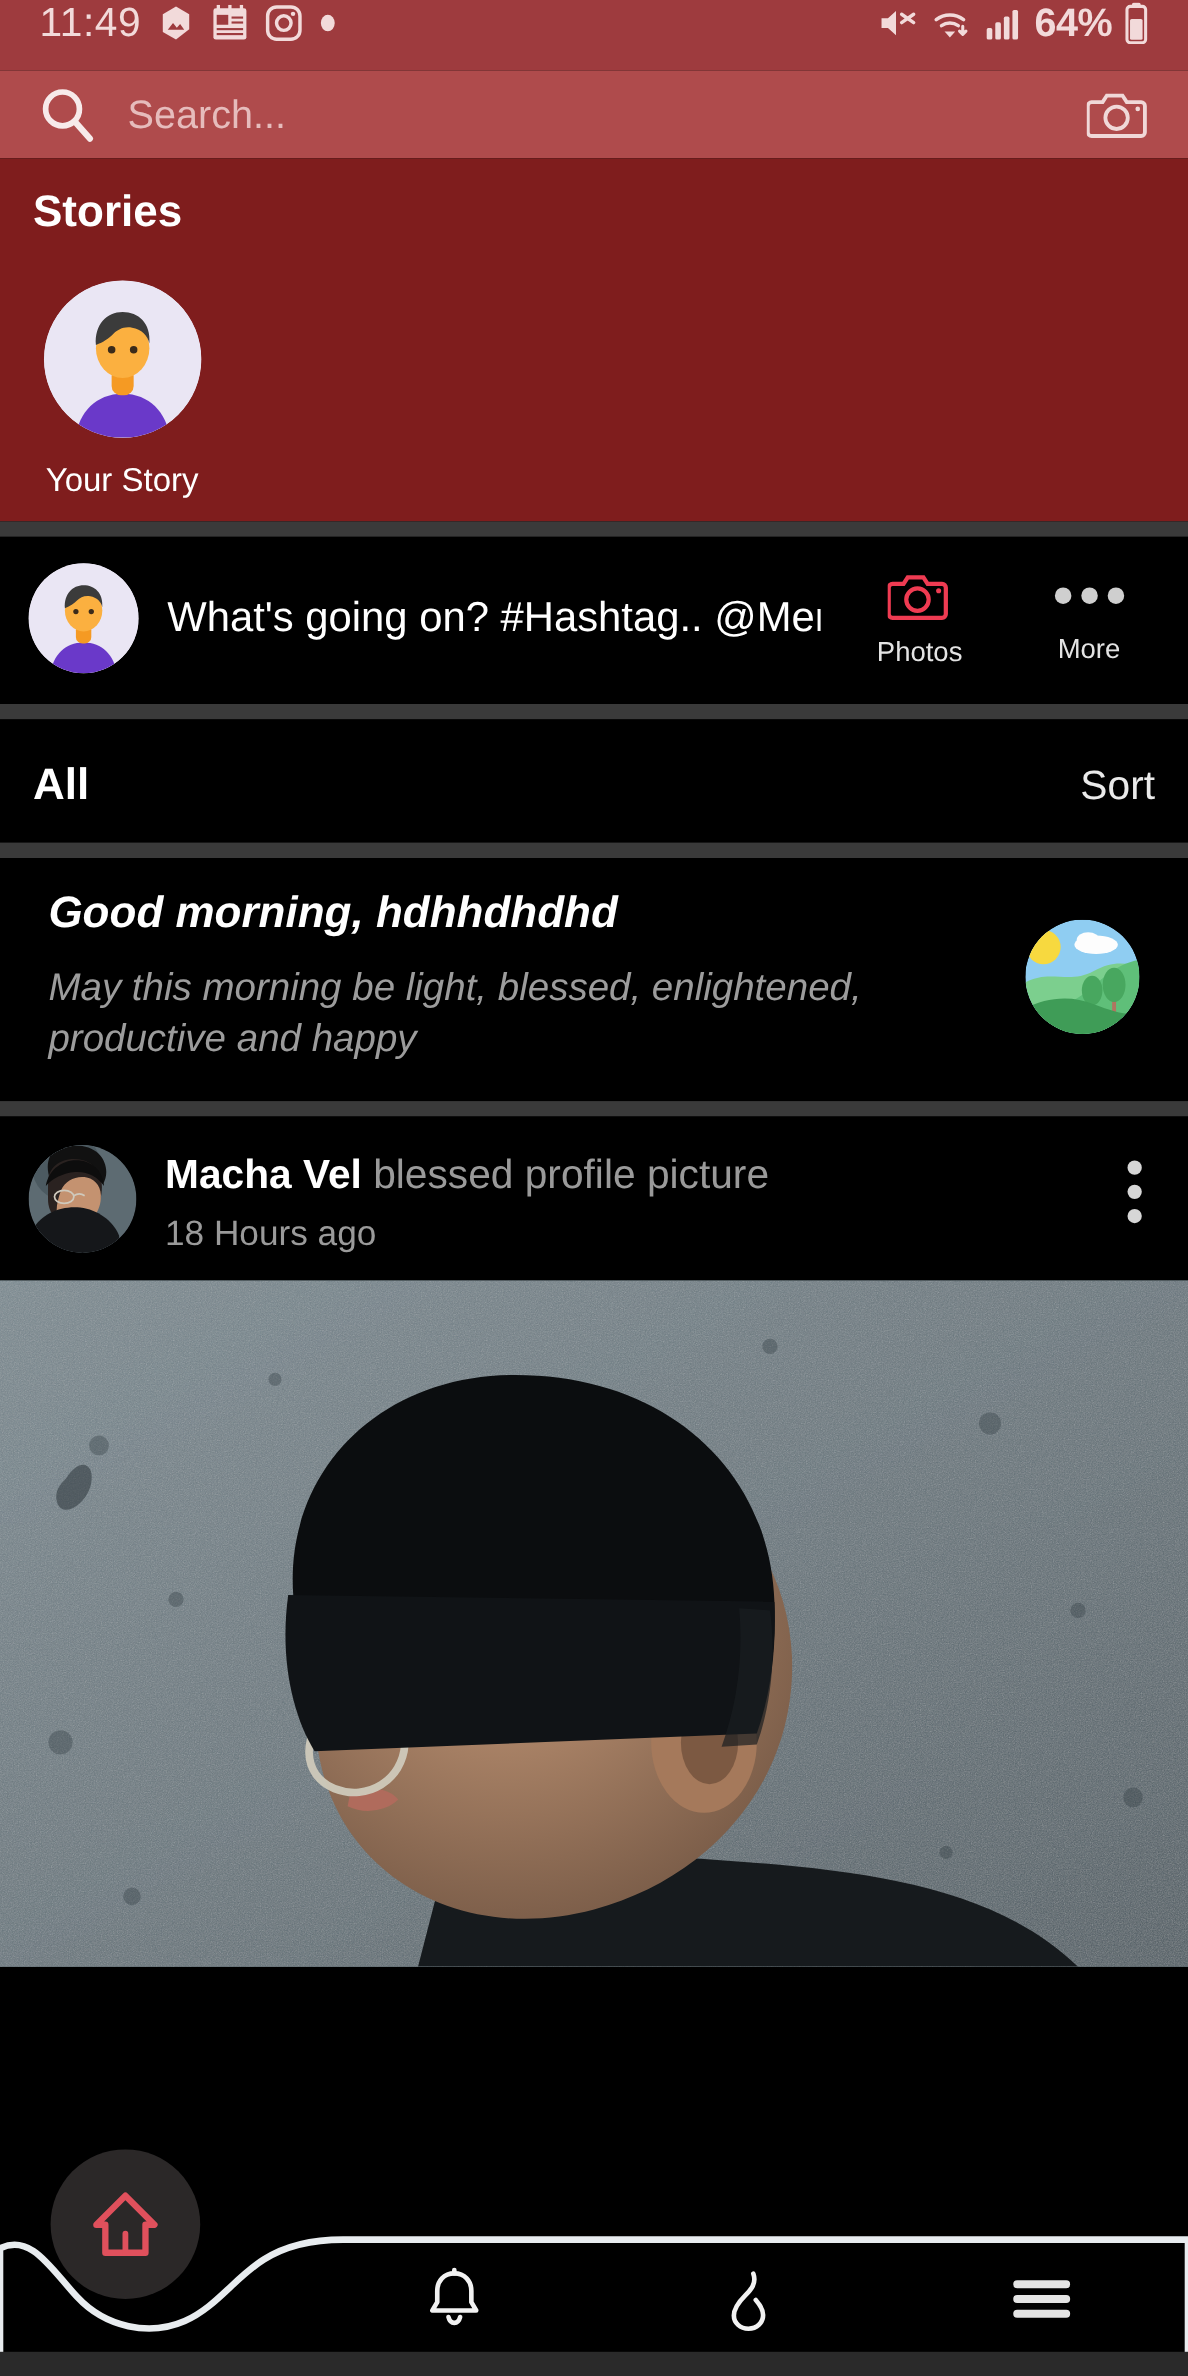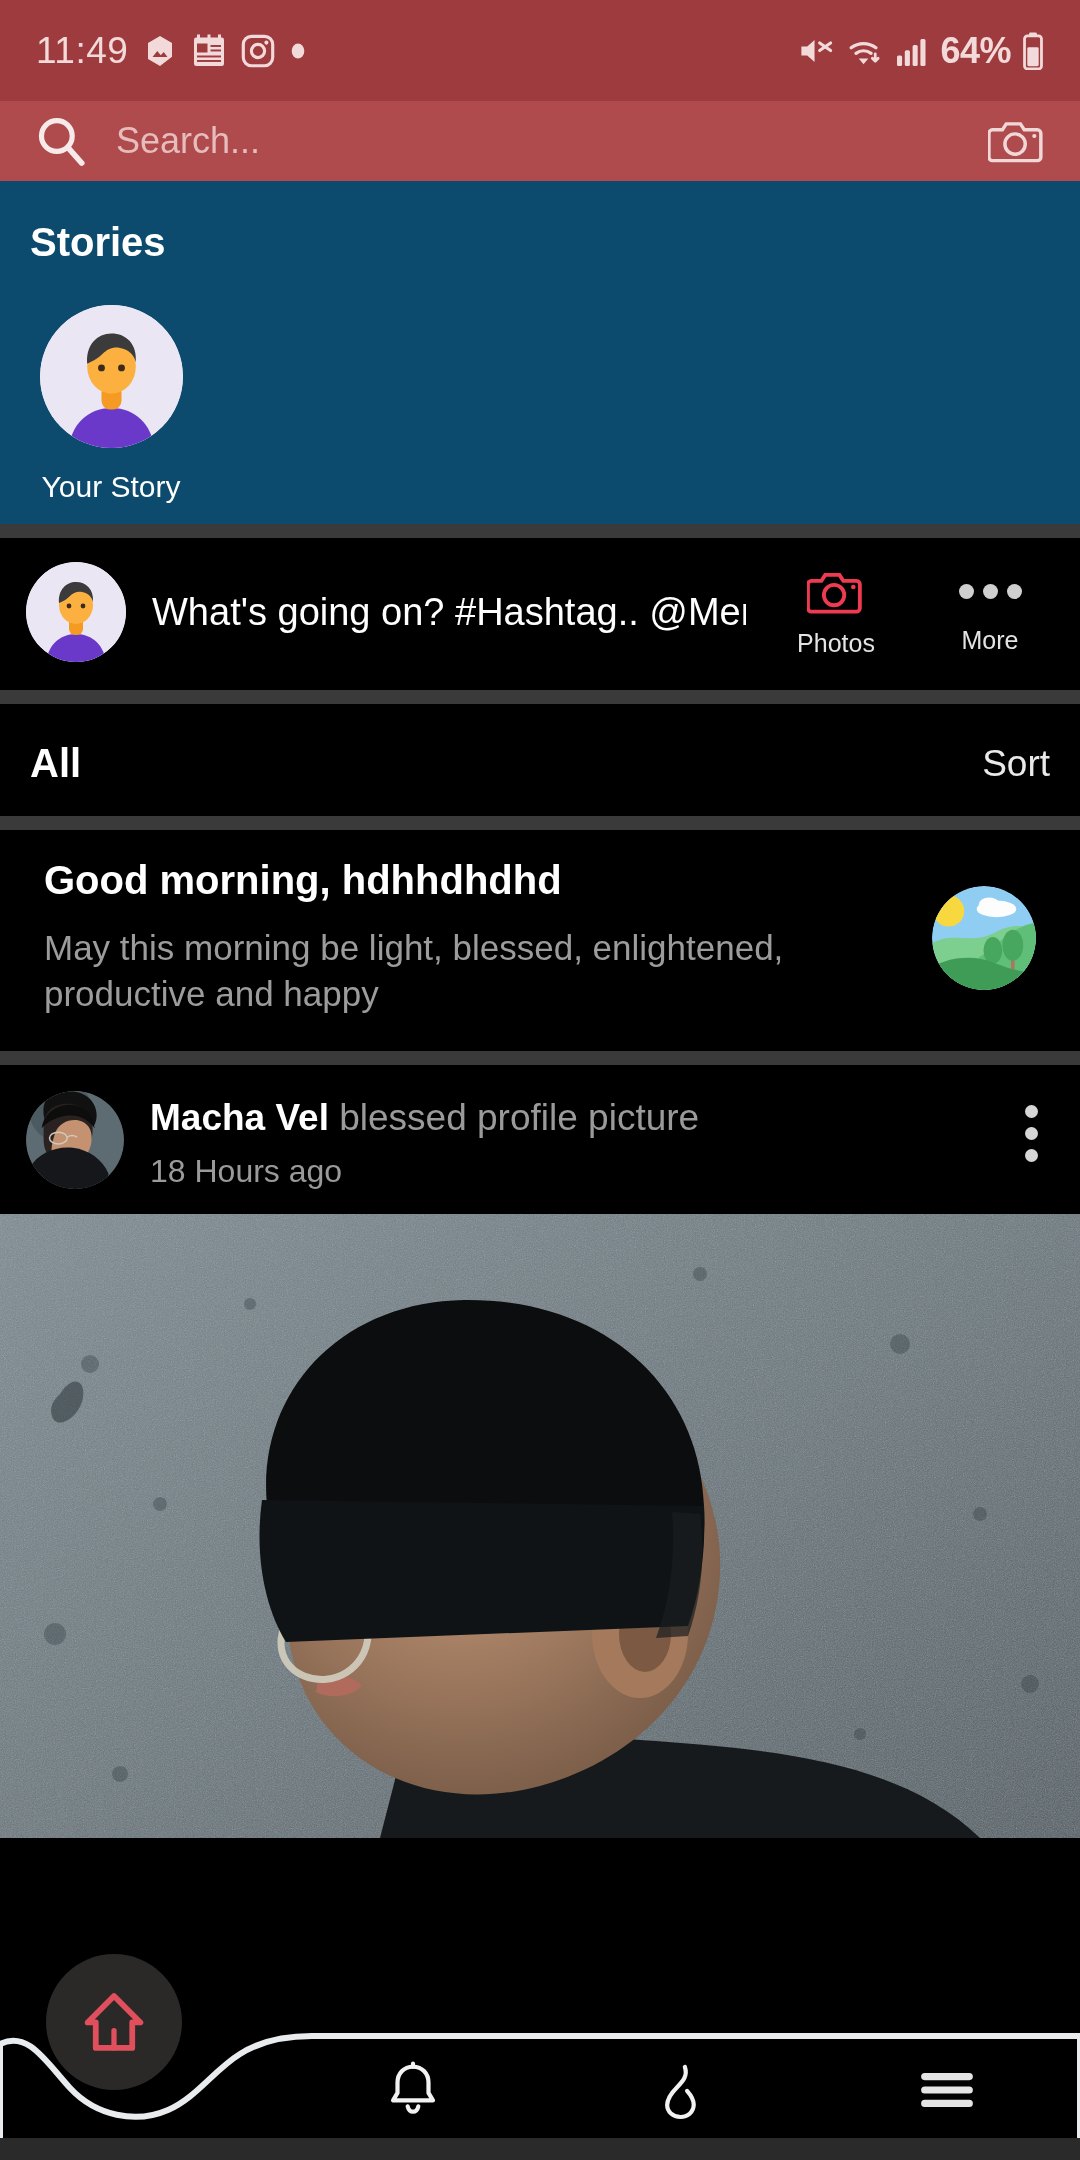--- a/index.html
+++ b/index.html
@@ -6,22 +6,22 @@
   html, body {
     width: 1080px; height: 2160px;
     background: #000;
     font-family: "Liberation Sans", sans-serif;
     overflow: hidden;
   }
   .phone { position: relative; width: 1080px; height: 2160px; background: #000; overflow: hidden; }
 
   
   .statusbar {
-    height: 101px; background: #9e3b3e;
-    display: flex; align-items: center; justify-content: space-between;
+    height: 64px; background: #9e3b3e;
+    display: flex; align-items: flex-start; justify-content: space-between;
     padding: 0 36px;
   }
   .sb-left { display: flex; align-items: center; gap: 14px; }
   .sb-time { color: #f2dada; font-size: 37px; letter-spacing: .5px; }
   .sb-right { display: flex; align-items: center; gap: 11px; }
   .sb-batt { color: #f2dada; font-size: 36px; font-weight: 600; letter-spacing: -.5px; }
   .ico { display: inline-block; line-height: 0; }
 
   
   .searchbar {
@@ -29,21 +29,21 @@
     display: flex; align-items: center; padding: 0 34px;
   }
   .search-hit { display: flex; align-items: center; flex: 1; gap: 28px; }
   .search-ph { color: #e6bcbc; font-size: 36px; }
   .cam-btn { margin-left: auto; }
 
   
   .divider { height: 14px; background: #3a3a3a; }
 
   
-  .stories { background: #0c4a6e; padding: 39px 0 20px 0; }
+  .stories { background: #7f1d1d; padding: 26px 0 20px 0; }
   .stories-title { color: #fff; font-size: 40px; font-weight: 700; padding: 0 30px 0 30px; }
   .story-list { display: flex; gap: 26px; padding: 40px 0 0 36px; }
   .story-item { width: 150px; display: flex; flex-direction: column; align-items: center; gap: 22px; }
   .story-av {
     width: 143px; height: 143px; border-radius: 50%;
     background: #eae6f4; overflow: hidden; position: relative;
   }
   .story-label { color: #fff; font-size: 30px; }
 
   
@@ -63,21 +63,21 @@
 
   
   .filterrow {
     background: #000; display: flex; align-items: center; justify-content: space-between;
     padding: 37px 30px 30px 30px;
   }
   .filter-all { color: #fff; font-size: 40px; font-weight: 700; }
   .filter-sort { color: #eaeaea; font-size: 37px; text-align: right; }
 
   
-  .greet { background: #000; display: flex; align-items: center; padding: 28px 44px 34px 44px; gap: 30px; }
+  .greet { background: #000; display: flex; align-items: center; padding: 28px 44px 34px 44px; gap: 30px; font-style: italic; }
   .greet-txt { flex: 1; }
   .greet-title { color: #fff; font-size: 40px; font-weight: 700; margin-bottom: 22px; }
   .greet-sub { color: #9c9c9c; font-size: 35px; line-height: 1.32; }
   .greet-img { width: 104px; height: 104px; border-radius: 50%; overflow: hidden; flex: none; }
 
   
   .activity { background: #000; display: flex; align-items: flex-start; padding: 26px 30px 24px 26px; gap: 26px; }
   .act-av { width: 98px; height: 98px; border-radius: 50%; overflow: hidden; flex: none; position: relative; background: #2d3338; }
   .act-body { flex: 1; padding-top: 6px; }
   .act-line { font-size: 37px; margin-bottom: 14px; }

